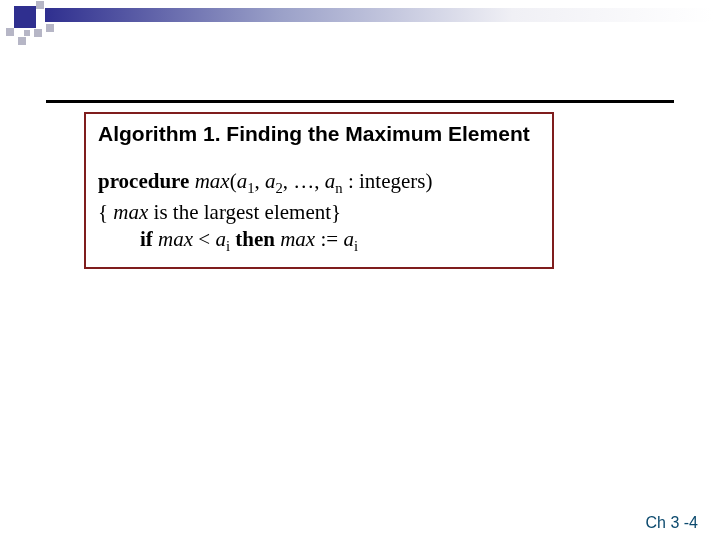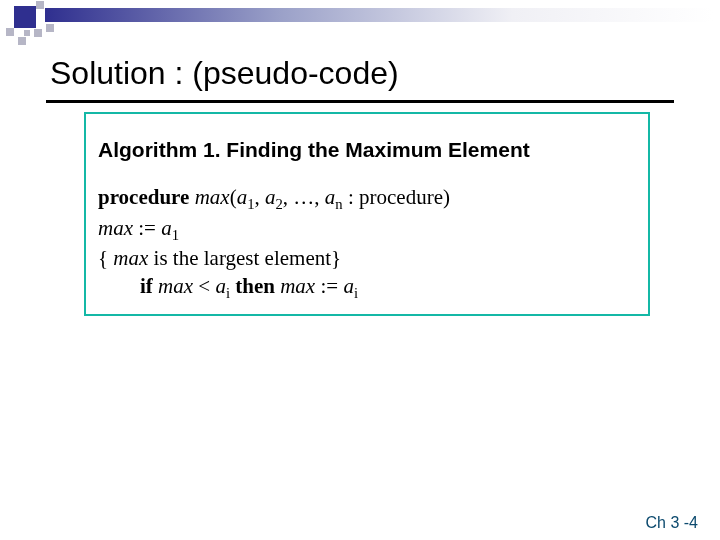--- a/index.html
+++ b/index.html
@@ -53,23 +53,23 @@
     left: 46px;
     top: 100px;
     width: 628px;
     height: 3px;
     background: #000;
   }
   .algo-box {
     position: absolute;
     left: 84px;
     top: 112px;
-    width: 566px;
-    border: 2px solid #14b8a6;
-    padding: 24px 12px 10px 12px;
+    width: 470px;
+    border: 2px solid #7f1d1d;
+    padding: 8px 12px 10px 12px;
     box-sizing: border-box;
   }
   .algo-title {
     font-size: 21px;
     font-weight: bold;
     margin-bottom: 22px;
   }
   .algo-line {
     font-family: "Times New Roman", Times, serif;
     font-size: 21px;
@@ -97,33 +97,29 @@
 
   <div class="deco-big-square"></div>
   <div class="deco-small-square" style="left:36px; top:1px;"></div>
   <div class="deco-small-square" style="left:46px; top:24px;"></div>
   <div class="deco-small-square" style="left:6px;  top:28px;"></div>
   <div class="deco-small-square" style="left:18px; top:37px;"></div>
   <div class="deco-small-square" style="left:34px; top:29px;"></div>
   <div class="deco-small-square" style="left:24px; top:30px; width:6px; height:6px;"></div>
   <div class="deco-gradient-bar"></div>
 
-  <div class="title">Solution : (pseudo-code)</div>
   <div class="title-underline"></div>
 
   <div class="algo-box">
     <div class="algo-title">Algorithm 1. Finding the Maximum Element</div>
 
     <div class="algo-line">
-      <span class="bold">procedure</span><span class="italic"> max</span><span class="upright">(</span><span class="italic">a</span><span class="sub">1</span><span class="upright">, </span><span class="italic">a</span><span class="sub">2</span><span class="upright">, …, </span><span class="italic">a</span><span class="sub">n</span><span class="upright"> : procedure)</span>
+      <span class="bold">procedure</span><span class="italic"> max</span><span class="upright">(</span><span class="italic">a</span><span class="sub">1</span><span class="upright">, </span><span class="italic">a</span><span class="sub">2</span><span class="upright">, …, </span><span class="italic">a</span><span class="sub">n</span><span class="upright"> : integers)</span>
     </div>
 
-    <div class="algo-line">
-      <span class="italic">max</span><span class="upright"> := </span><span class="italic">a</span><span class="sub">1</span>
-    </div>
 
 
     <div class="algo-line">
       <span class="upright">{</span><span class="italic"> max</span><span class="upright"> is the largest element}</span>
     </div>
 
     <div class="algo-line indent1">
       <span class="bold">if</span><span class="italic"> max</span><span class="upright"> &lt; </span><span class="italic">a</span><span class="sub">i</span><span class="upright"> </span><span class="bold">then</span><span class="italic"> max</span><span class="upright"> := </span><span class="italic">a</span><span class="sub">i</span>
     </div>
   </div>

